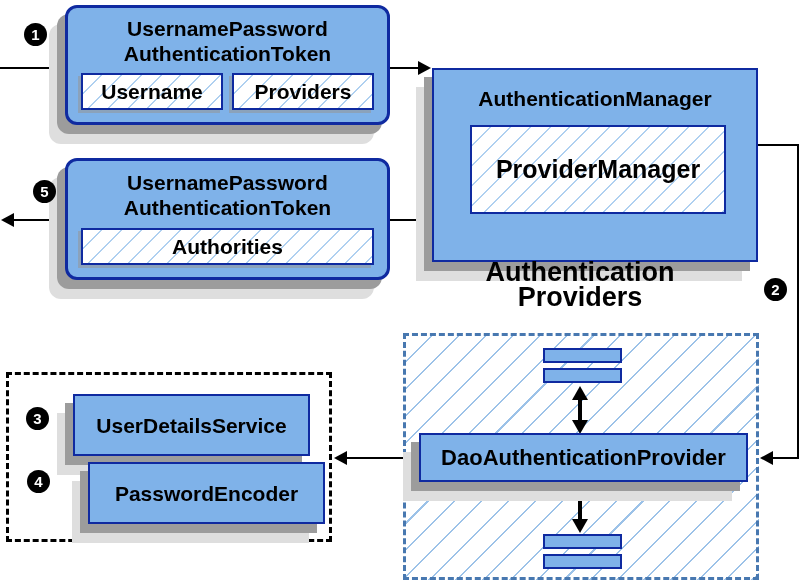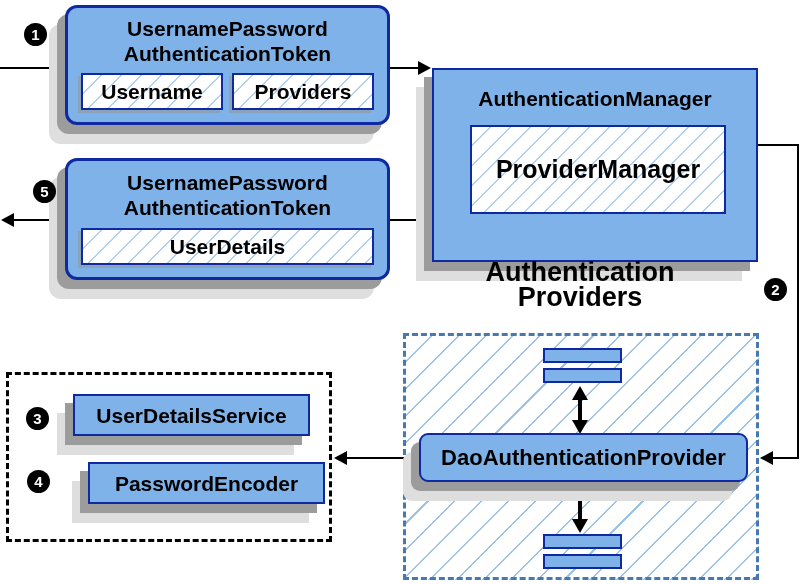--- a/index.html
+++ b/index.html
@@ -41,21 +41,21 @@
     background-image:repeating-linear-gradient(135deg,
       rgba(255,255,255,0) 0px, rgba(255,255,255,0) 17.5px,
       #9CC2E8 17.5px, #9CC2E8 19px);
   }
   .dottedbox{box-sizing:border-box;border:3px dashed #000;background:transparent;}
   .bar{
     position:absolute;z-index:10;box-sizing:border-box;
     width:79px;height:15px;background:#7FB2E9;border:2px solid #0F2AA0;
   }
   .svcbox{
-    width:237px;height:42px;display:flex;align-items:center;justify-content:center;
+    width:237px;height:62px;display:flex;align-items:center;justify-content:center;
   }
   .circle-badge{
     width:23px;height:23px;border-radius:50%;background:#000;color:#fff;
     display:flex;align-items:center;justify-content:center;
     font-size:15px;font-weight:bold;line-height:1;
   }
   .grouplabel{
     position:absolute;z-index:10;text-align:center;font-weight:bold;
     font-size:27px;line-height:25px;
   }
@@ -118,33 +118,33 @@
     <div class="title" style="margin-top:16px;">AuthenticationManager</div>
     <div class="hatch" style="position:absolute;left:36px;top:55px;width:252px;height:85px;display:flex;align-items:center;justify-content:center;font-weight:bold;font-size:25px;">ProviderManager</div>
   </div>
 
   <div class="node bluebox rounded" style="left:65px;top:158px;width:325px;height:122px;">
     <div class="title" style="margin-top:9px;">
       <div>UsernamePassword</div>
       <div>AuthenticationToken</div>
     </div>
     <div class="fieldrow">
-      <div class="field hatch">UserDetails</div>
+      <div class="field hatch">Authorities</div>
     </div>
   </div>
 
   <div class="grouplabel" style="left:430px;top:260px;width:300px;">
     <div>Authentication</div>
     <div>Providers</div>
   </div>
 
   <div class="bar" style="left:543px;top:348px;"></div>
   <div class="bar" style="left:543px;top:368px;"></div>
 
-  <div class="node bluebox" style="left:419px;top:433px;width:329px;height:49px;display:flex;align-items:center;justify-content:center;font-weight:bold;font-size:22px;border-radius:9px;">DaoAuthenticationProvider</div>
+  <div class="node bluebox" style="left:419px;top:433px;width:329px;height:49px;display:flex;align-items:center;justify-content:center;font-weight:bold;font-size:22px;">DaoAuthenticationProvider</div>
 
   <div class="bar" style="left:543px;top:534px;"></div>
   <div class="bar" style="left:543px;top:554px;"></div>
 
   <div class="node bluebox svcbox title" style="left:73px;top:394px;">UserDetailsService</div>
   <div class="node bluebox svcbox title" style="left:88px;top:462px;">PasswordEncoder</div>
 
   <div class="badge circle-badge" style="left:24px;top:23px;">1</div>
   <div class="badge circle-badge" style="left:764px;top:278px;">2</div>
   <div class="badge circle-badge" style="left:26px;top:407px;">3</div>

